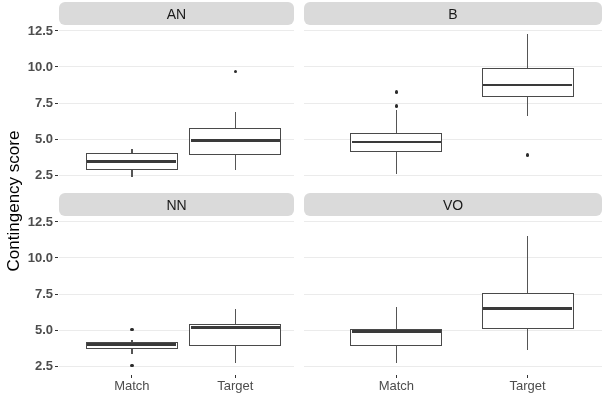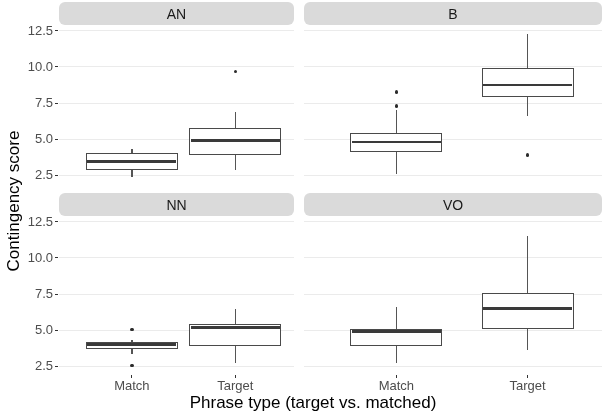--- a/index.html
+++ b/index.html
@@ -30,31 +30,30 @@
     display:flex;align-items:center;justify-content:center;
     font-size:14px;
     border-radius:6px;
   }
   .panel{position:absolute;overflow:hidden;}
   .gridline{position:absolute;height:1px;left:0;right:0;}
   .whisker{position:absolute;width:1.5px;}
   .boxrect{position:absolute;background:#fff;box-sizing:border-box;}
   .medianline{position:absolute;height:2.5px;}
   .outlier{position:absolute;width:3.5px;height:3.5px;border-radius:50%;}
-  .ytick-label{position:absolute;width:34px;text-align:right;font-size:13px;line-height:14px;}
+  .ytick-label{position:absolute;width:34px;text-align:right;font-size:13px;line-height:14px;font-weight:bold;}
   .ytick-mark{position:absolute;width:3px;height:1px;}
   .xtick-mark{position:absolute;width:1px;height:3px;}
   .xtick-label{position:absolute;width:60px;text-align:center;font-size:13px;}
 </style>
 </head>
 <body>
 
 <div class="figure">
   <div class="y-title">Contingency score</div>
-  <div class="x-title">Phrase type (target vs. matched)</div>
   <div id="panels">
       <div class="strip" style="left: 59px; top: 2px; width: 235px; height: 23px; background: rgb(218, 218, 218); color: rgb(26, 26, 26);">AN</div>
       <div class="panel" style="left: 59px; top: 25px; width: 235px; height: 159px; background: rgb(255, 255, 255);"></div>
       <div class="gridline" style="left: 59px; width: 235px; top: 174.827px; background: rgb(235, 235, 235);"></div>
       <div class="gridline" style="left: 59px; width: 235px; top: 138.691px; background: rgb(235, 235, 235);"></div>
       <div class="gridline" style="left: 59px; width: 235px; top: 102.555px; background: rgb(235, 235, 235);"></div>
       <div class="gridline" style="left: 59px; width: 235px; top: 66.4182px; background: rgb(235, 235, 235);"></div>
       <div class="gridline" style="left: 59px; width: 235px; top: 30.2818px; background: rgb(235, 235, 235);"></div>
       <div class="whisker" style="left: 131.1px; top: 149.309px; height: 3.61364px; background: rgb(85, 85, 85);"></div>
       <div class="whisker" style="left: 131.1px; top: 169.545px; height: 7.22727px; background: rgb(85, 85, 85);"></div>

